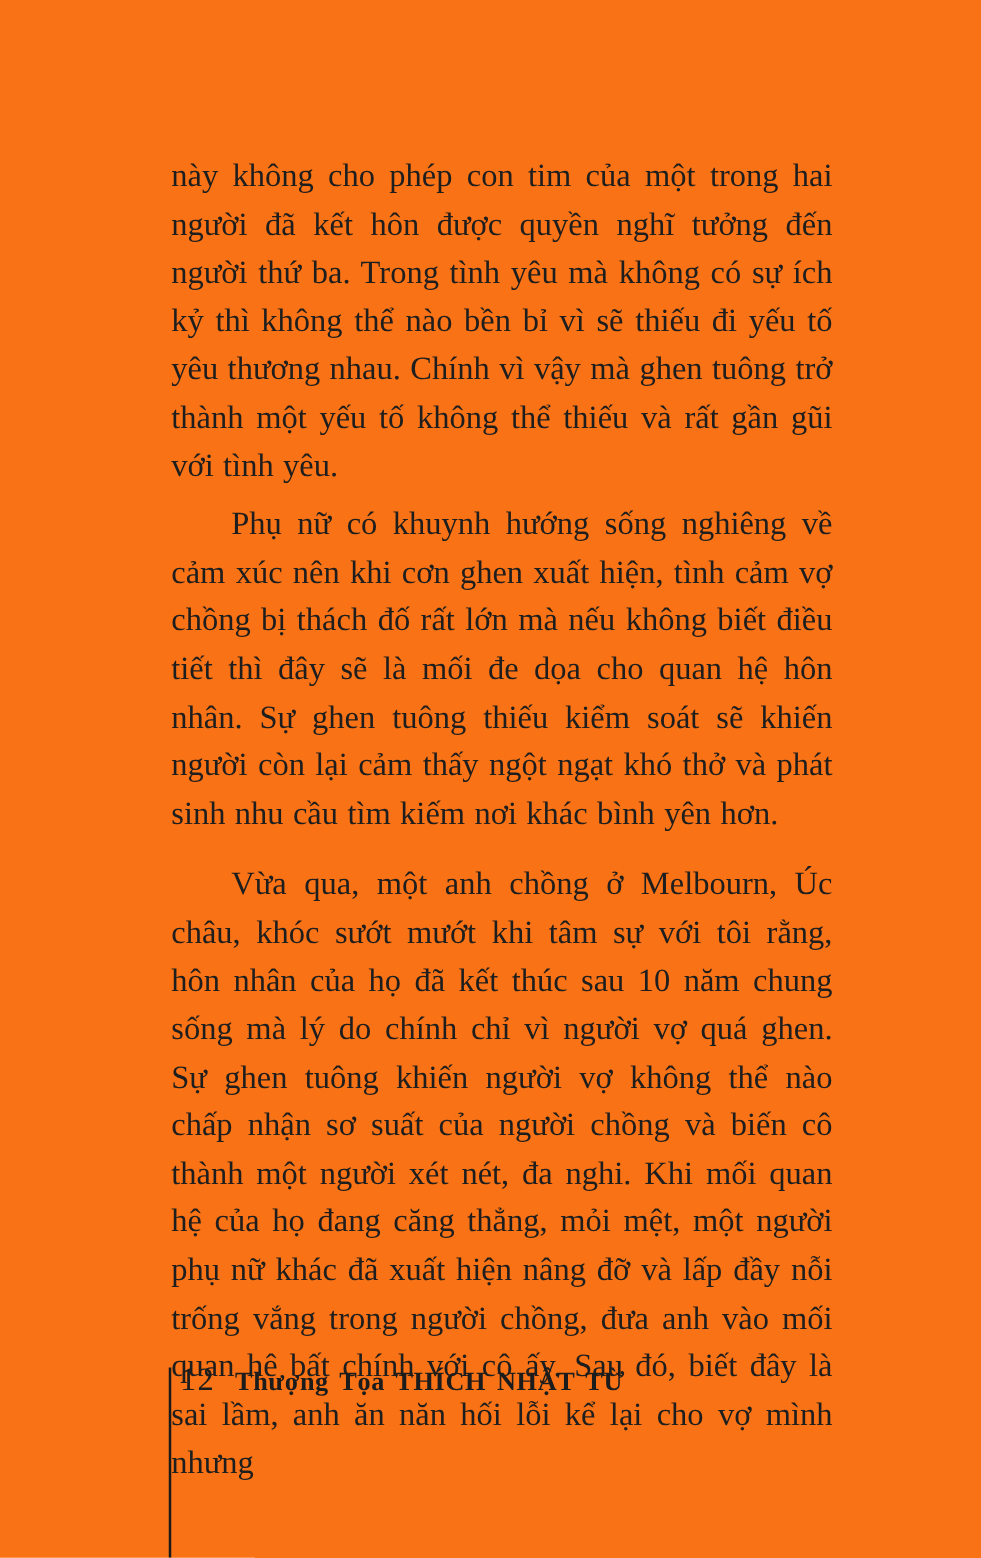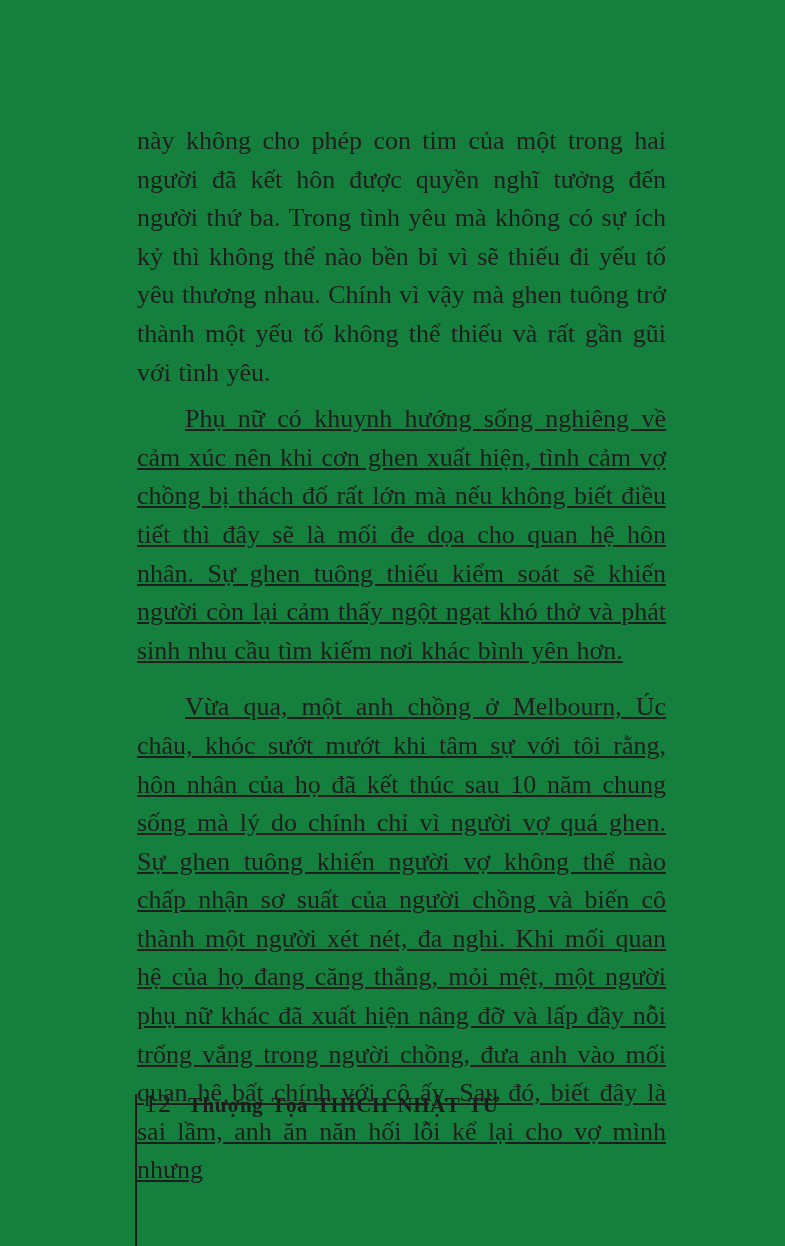--- a/index.html
+++ b/index.html
@@ -10,39 +10,38 @@
     width: 785px;
     height: 1246px;
     background: #ffffff;
     position: relative;
     overflow: hidden;
     font-family: "Liberation Serif", serif;
   }
   .page {
     position: absolute;
     inset: 0;
-    background: #15803d;
+    background: #f97316;
   }
   .text-block {
     position: absolute;
     left: 137px;
     top: 122px;
     width: 529px;
     color: #1e1e1e;
     font-size: 26px;
     line-height: 38.6px;
     text-align: justify;
   }
   .para {
     margin: 0 0 8px 0;
     word-spacing: 1px;
   }
   .para.indent {
     text-indent: 48px;
-    text-decoration: underline;
   }
   .para.justify-last {
     text-align-last: justify;
     margin-top: 18px;
   }
   .footer {
     position: absolute;
     left: 137px;
     top: 1089px;
     display: flex;

